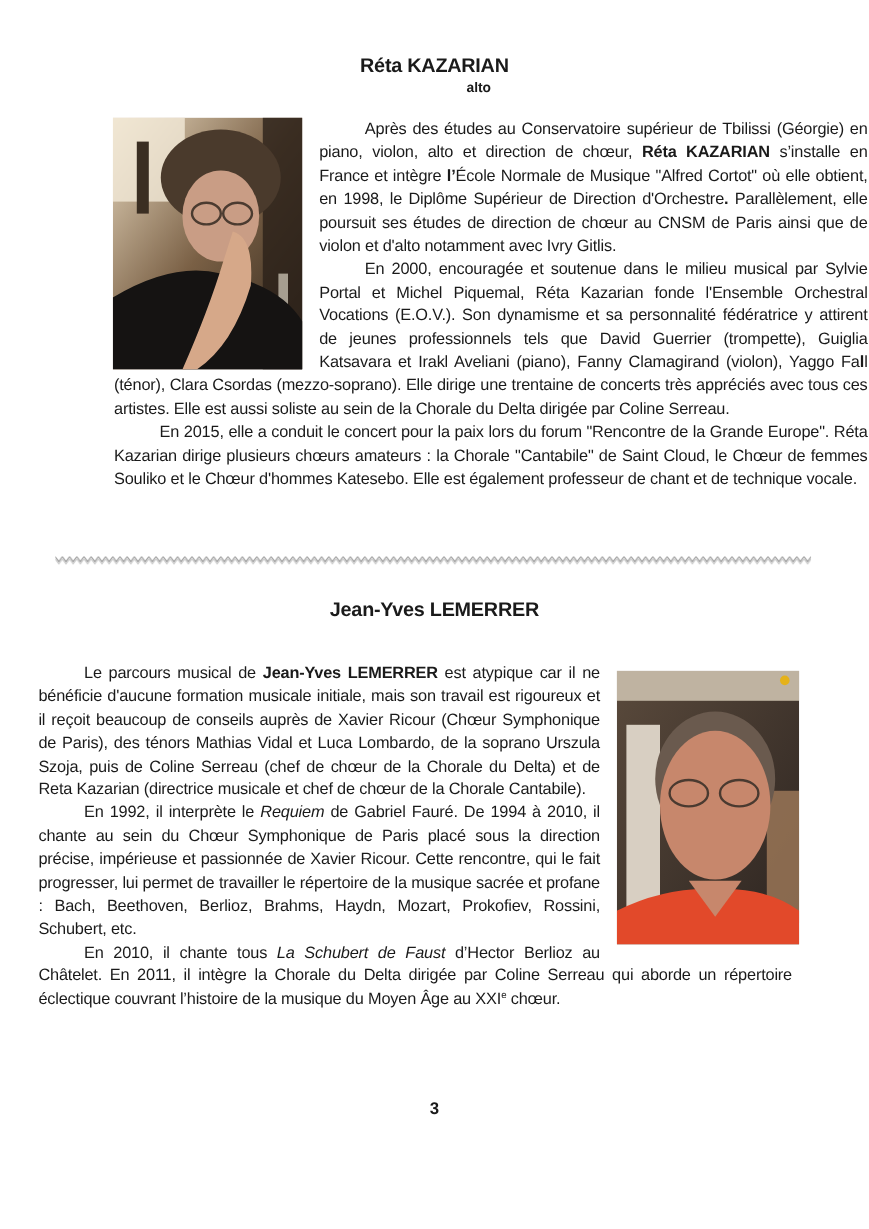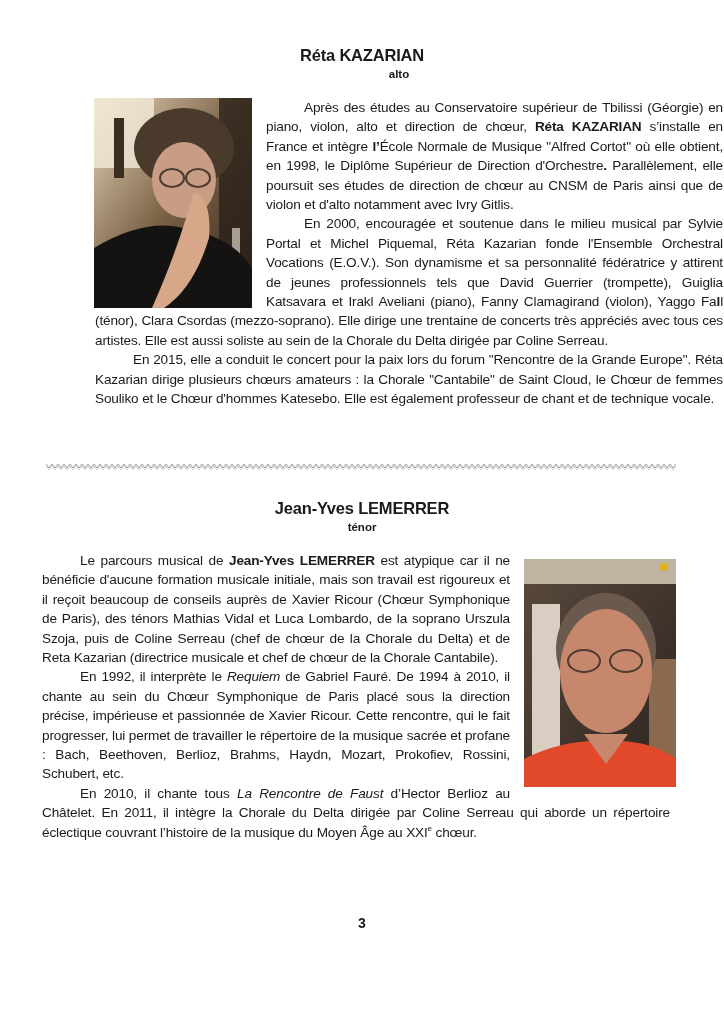--- a/index.html
+++ b/index.html
@@ -66,23 +66,22 @@
     <defs>
       <pattern id="zz" width="6" height="10" patternUnits="userSpaceOnUse">
         <path d="M0 3 L3 7 L6 3" fill="none" stroke="#9a9a9a" stroke-width="1"></path>
         <path d="M0 5 L3 9 L6 5" fill="none" stroke="#c4c4c4" stroke-width="0.8"></path>
       </pattern>
     </defs>
     <rect width="630" height="10" fill="url(#zz)"></rect>
   </svg>
 
   <div class="name" style="top:499px;">Jean-Yves LEMERRER</div>
-  <div class="role" style="top:521px;">ténor</div>
 
-  <div class="text" style="left:42px; top:551px; width:628px;">
+  <div class="text" style="left:32px; top:551px; width:628px;">
     <div class="float-right" style="margin:8px -14px 0 14px;">
       <svg viewBox="0 0 152 228" preserveAspectRatio="none" width="152" height="228">
         <defs>
           <linearGradient id="bg2" x1="0" y1="0" x2="1" y2="1">
             <stop offset="0" stop-color="#5a4a3c"></stop>
             <stop offset="1" stop-color="#2c2420"></stop>
           </linearGradient>
         </defs>
         <rect width="152" height="228" fill="url(#bg2)"></rect>
         <rect x="0" y="0" width="152" height="25" fill="#bfb3a1"></rect>
@@ -97,18 +96,18 @@
         <path d="M60 175 L82 205 L104 175 Z" fill="#c7876c"></path>
       </svg>
     </div>
     <p>
       <span>Le parcours musical de </span><b>Jean-Yves LEMERRER</b><span> est atypique car il ne bénéficie d'aucune formation musicale initiale, mais son travail est rigoureux et il reçoit beaucoup de conseils auprès de Xavier Ricour (Chœur Symphonique de Paris), des ténors Mathias Vidal et Luca Lombardo, de la soprano Urszula Szoja, puis de Coline Serreau (chef de chœur de la Chorale du Delta) et de Reta Kazarian (directrice musicale et chef de chœur de la Chorale Cantabile).</span>
     </p>
     <p>
       <span>En 1992, il interprète le </span><i>Requiem</i><span> de Gabriel Fauré. De 1994 à 2010, il chante au sein du  Chœur Symphonique de Paris placé sous la direction précise, impérieuse et passionnée de Xavier Ricour. Cette rencontre, qui le fait progresser, lui permet de travailler le répertoire de la musique sacrée et profane : Bach, Beethoven, Berlioz, Brahms, Haydn, Mozart, Prokofiev, Rossini, Schubert, etc.</span>
     </p>
     <p>
-      <span>En 2010, il chante tous </span><i>La Rencontre de Faust</i><span> d’Hector Berlioz au Châtelet. En 2011, il intègre la Chorale du Delta dirigée par Coline Serreau qui aborde un répertoire éclectique couvrant l’histoire de la musique du Moyen Âge au XXI</span><sup>e</sup><span> chœur.</span>
+      <span>En 2010, il chante tous </span><i>La Schubert de Faust</i><span> d’Hector Berlioz au Châtelet. En 2011, il intègre la Chorale du Delta dirigée par Coline Serreau qui aborde un répertoire éclectique couvrant l’histoire de la musique du Moyen Âge au XXI</span><sup>e</sup><span> chœur.</span>
     </p>
   </div>
 
   <div class="page-number">3</div>
 </div>
 
 </body></html>

